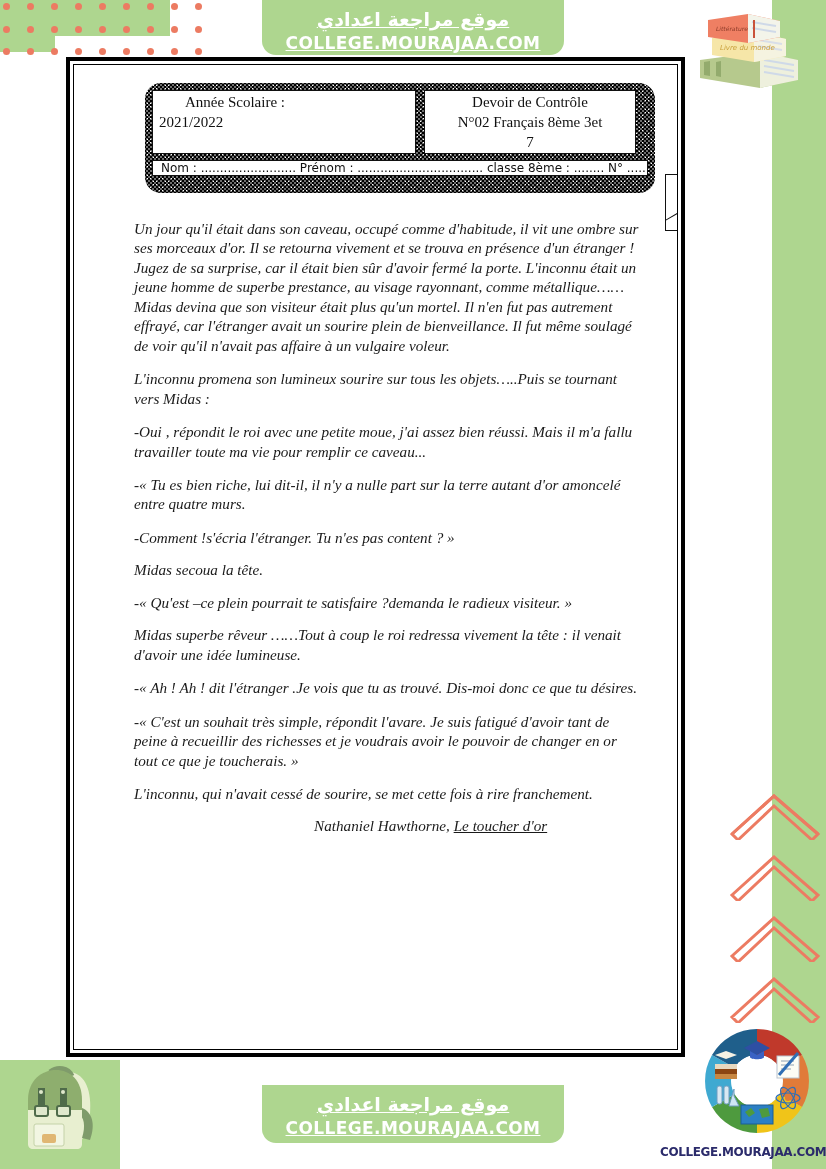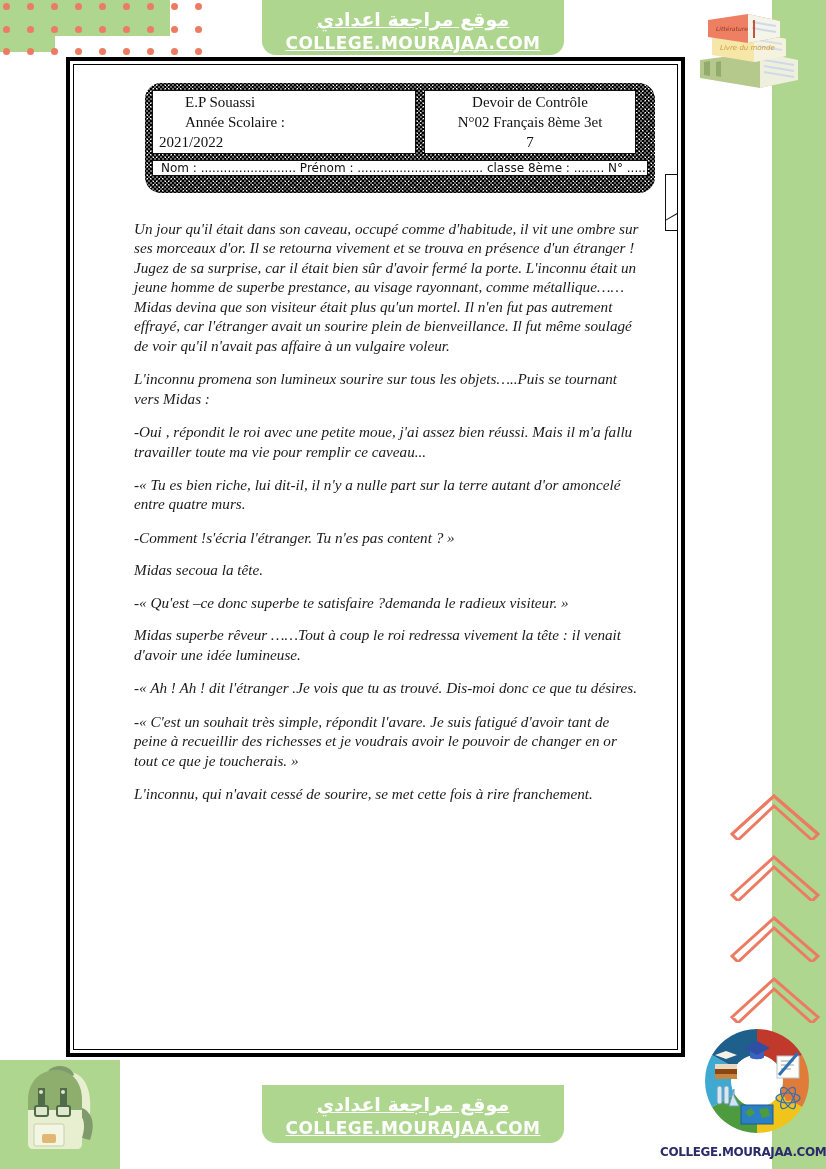--- a/index.html
+++ b/index.html
@@ -296,21 +296,20 @@
   </svg>
 </div>
 
 <div class="doc-frame">
   <div class="doc-frame-inner">
     <div class="doc-inner-pad">
 
       <div class="header-box">
         <div class="header-row-top">
           <div class="hdr-cell hdr-cell-left">
-            <div class="hdr-line">E.P Souassi</div>
             <div class="hdr-line">Année Scolaire :</div>
             <div class="hdr-line" style="padding-left:0">2021/2022</div>
           </div>
           <div class="hdr-cell hdr-cell-right">
             <div class="hdr-line">Devoir de Contrôle</div>
             <div class="hdr-line">N°02 Français 8ème 3et</div>
             <div class="hdr-line">7</div>
           </div>
         </div>
         <div class="hdr-ident-row">Nom : ......................... Prénom :  ................................. classe 8ème : ........ N° ......</div>
@@ -321,25 +320,26 @@
         </div>
       </div>
 
       <div class="text-body">
         <p class="para">Un jour qu'il était dans son caveau, occupé comme d'habitude, il vit une ombre sur ses morceaux d'or. Il se retourna vivement et se trouva en présence d'un étranger ! Jugez de sa surprise, car il était bien sûr d'avoir fermé la porte. L'inconnu était un jeune  homme de superbe prestance,  au visage rayonnant, comme métallique……Midas devina que son visiteur était plus qu'un mortel. Il n'en fut pas autrement effrayé, car l'étranger avait un sourire plein de bienveillance. Il fut même soulagé de voir qu'il n'avait pas affaire à un vulgaire voleur.</p>
         <p class="para">L'inconnu promena son lumineux sourire sur tous les objets…..Puis se tournant vers Midas :</p>
         <p class="para">-Oui , répondit le roi avec une petite moue, j'ai assez bien réussi. Mais il m'a fallu travailler toute ma vie pour remplir ce caveau...</p>
         <p class="para">-« Tu es bien riche, lui dit-il, il n'y a nulle part sur la terre autant d'or amoncelé entre quatre murs.</p>
         <p class="para tight">-Comment !s'écria l'étranger. Tu n'es pas content ? »</p>
         <p class="para tight">Midas secoua la tête.</p>
-        <p class="para tight">-« Qu'est –ce donc superbe te satisfaire ?demanda le radieux visiteur. »</p>
+        <p class="para tight">-« Qu'est –ce plein pourrait te satisfaire ?demanda le radieux visiteur. »</p>
         <p class="para">Midas superbe rêveur ……Tout à coup le roi redressa vivement la tête : il venait d'avoir une idée lumineuse.</p>
         <p class="para">-« Ah ! Ah ! dit l'étranger .Je vois que tu as trouvé. Dis-moi donc ce que tu désires.</p>
         <p class="para">-« C'est un souhait très simple, répondit l'avare. Je suis fatigué d'avoir tant de peine à recueillir des richesses et je voudrais avoir le pouvoir de changer en or tout ce que je toucherais. »</p>
         <p class="para">L'inconnu, qui n'avait cessé de sourire, se met cette fois à rire franchement.</p>
+        <p class="attribution"><span>Nathaniel Hawthorne, </span><u>Le toucher d'or</u></p>
       </div>
 
     </div>
   </div>
 </div>
 
 <div class="chev-wrap">
   <div class="chev" style="top:0px;">
     <svg width="96" height="48" viewBox="0 0 96 48">
         <path d="M4 42 L46 4 L90 42" fill="none" stroke="#ec7b62" stroke-width="3"></path>

